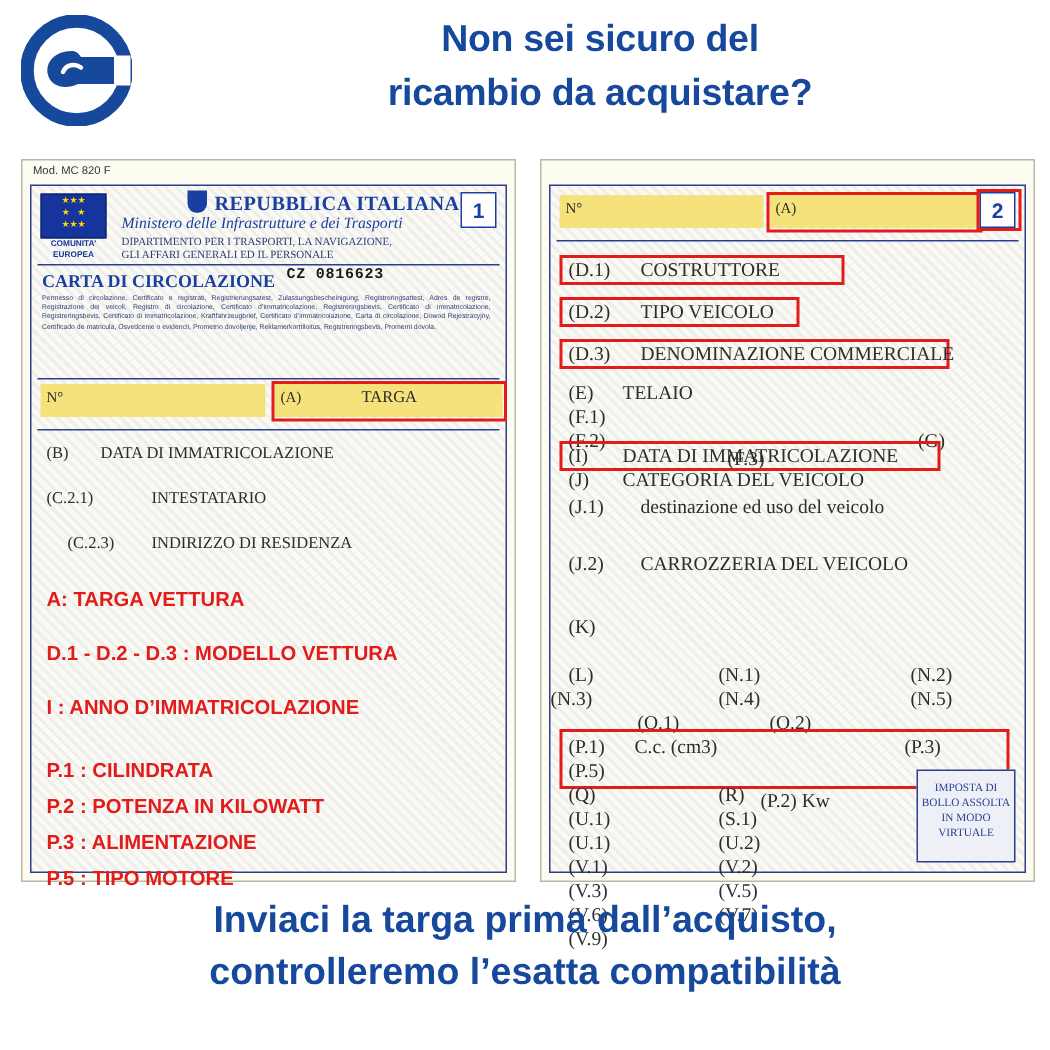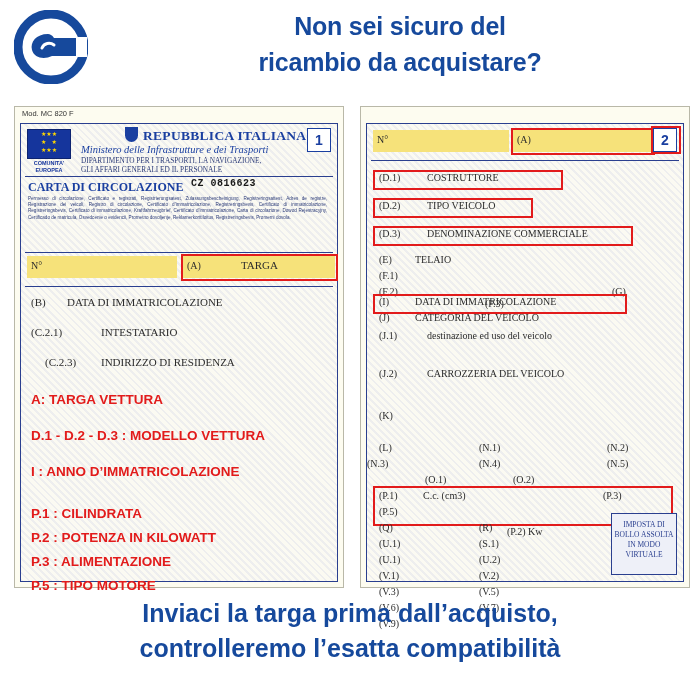--- a/index.html
+++ b/index.html
@@ -131,21 +131,21 @@
   }
   .yellowbar{
     position:absolute;background:#f6e27a;
   }
   .redtext{
     position:absolute;color:#e21b1b;font-weight:bold;font-size:13.5px;
     font-family:"Liberation Sans", sans-serif;
   }
   
   .rfield{
-    position:absolute;font-size:10px;color:#2c2c2c;
+    position:absolute;font-size:13px;color:#2c2c2c;
     font-family:"Liberation Serif", serif;
   }
   .stampbox{
     position:absolute;right:6px;bottom:6px;width:66px;height:62px;
     border:1px solid #2a3f8f;background:#eef0f8;
     font-size:7.5px;color:#2a3f8f;text-align:center;line-height:10px;
     padding-top:6px;box-sizing:border-box;font-family:"Liberation Serif", serif;
   }
   .rednum{
     position:absolute;right:6px;top:4px;width:22px;height:22px;

